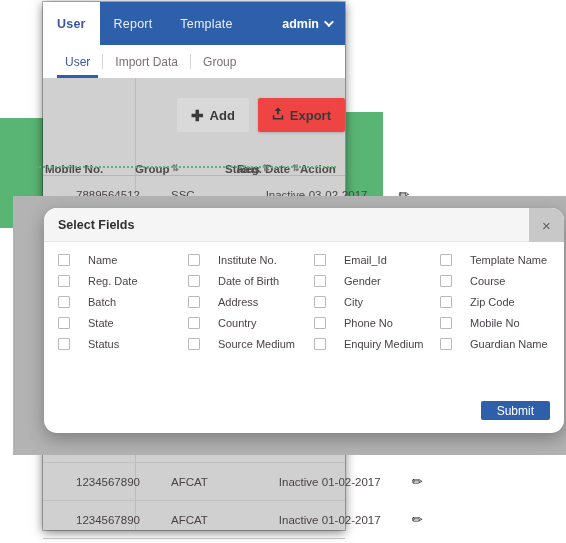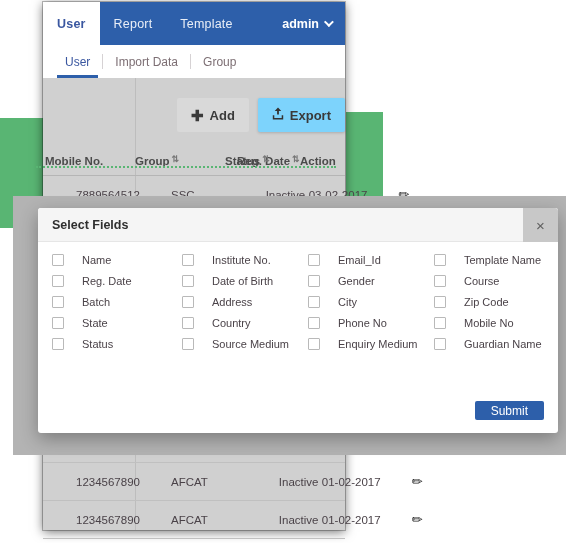--- a/index.html
+++ b/index.html
@@ -112,32 +112,32 @@
     display: flex; align-items: center; gap: 6px;
     height: 34px; padding: 0 14px;
     font-size: 13px; font-weight: bold;
     color: #3a3a3a;
     background: #d9d9d9;
     border: none;
     border-radius: 2px;
     font-family: "Liberation Sans", sans-serif;
   }
   .tbtn.light {
-    background: #7dd3fc;
+    background: #ef4444;
     box-shadow: 0 1px 3px rgba(0,0,0,0.18);
   }
   .plus-icon { font-size: 15px; line-height: 1; font-weight: bold; }
 
   
   #table-wrap {
     position: absolute;
     left: 0; right: 0; top: 68px; bottom: 0;
   }
   .thead {
-    display: flex; align-items: center;
+    display: flex; align-items: flex-end;
     height: 30px;
     border-bottom: 1px solid #b5b5b5;
     font-size: 11.5px; font-weight: bold; color: #4b4b4b;
   }
   .th { display: flex; align-items: center; gap: 2px; white-space: nowrap; }
   .sort-ico {
     font-size: 9px; color: #777; line-height: 1;
     display: inline-block; transform: translateY(-1px);
   }
   .trow {
@@ -169,24 +169,24 @@
   
   .dotline {
     position: absolute;
     border-top: 2px dotted #59b573;
     height: 0;
   }
 
   
   #modal {
     position: absolute;
-    left: 38px; top: 208px;
+    left: 44px; top: 208px;
     width: 520px; height: 225px;
     background: #ffffff;
-    border-radius: 3px;
+    border-radius: 13px;
     box-shadow: 0 6px 18px rgba(0,0,0,0.30);
     overflow: hidden;
   }
   #modal-head {
     position: relative;
     height: 34px;
     background: #f5f5f5;
     border-bottom: 1px solid #e6e6e6;
     display: flex; align-items: center;
   }

